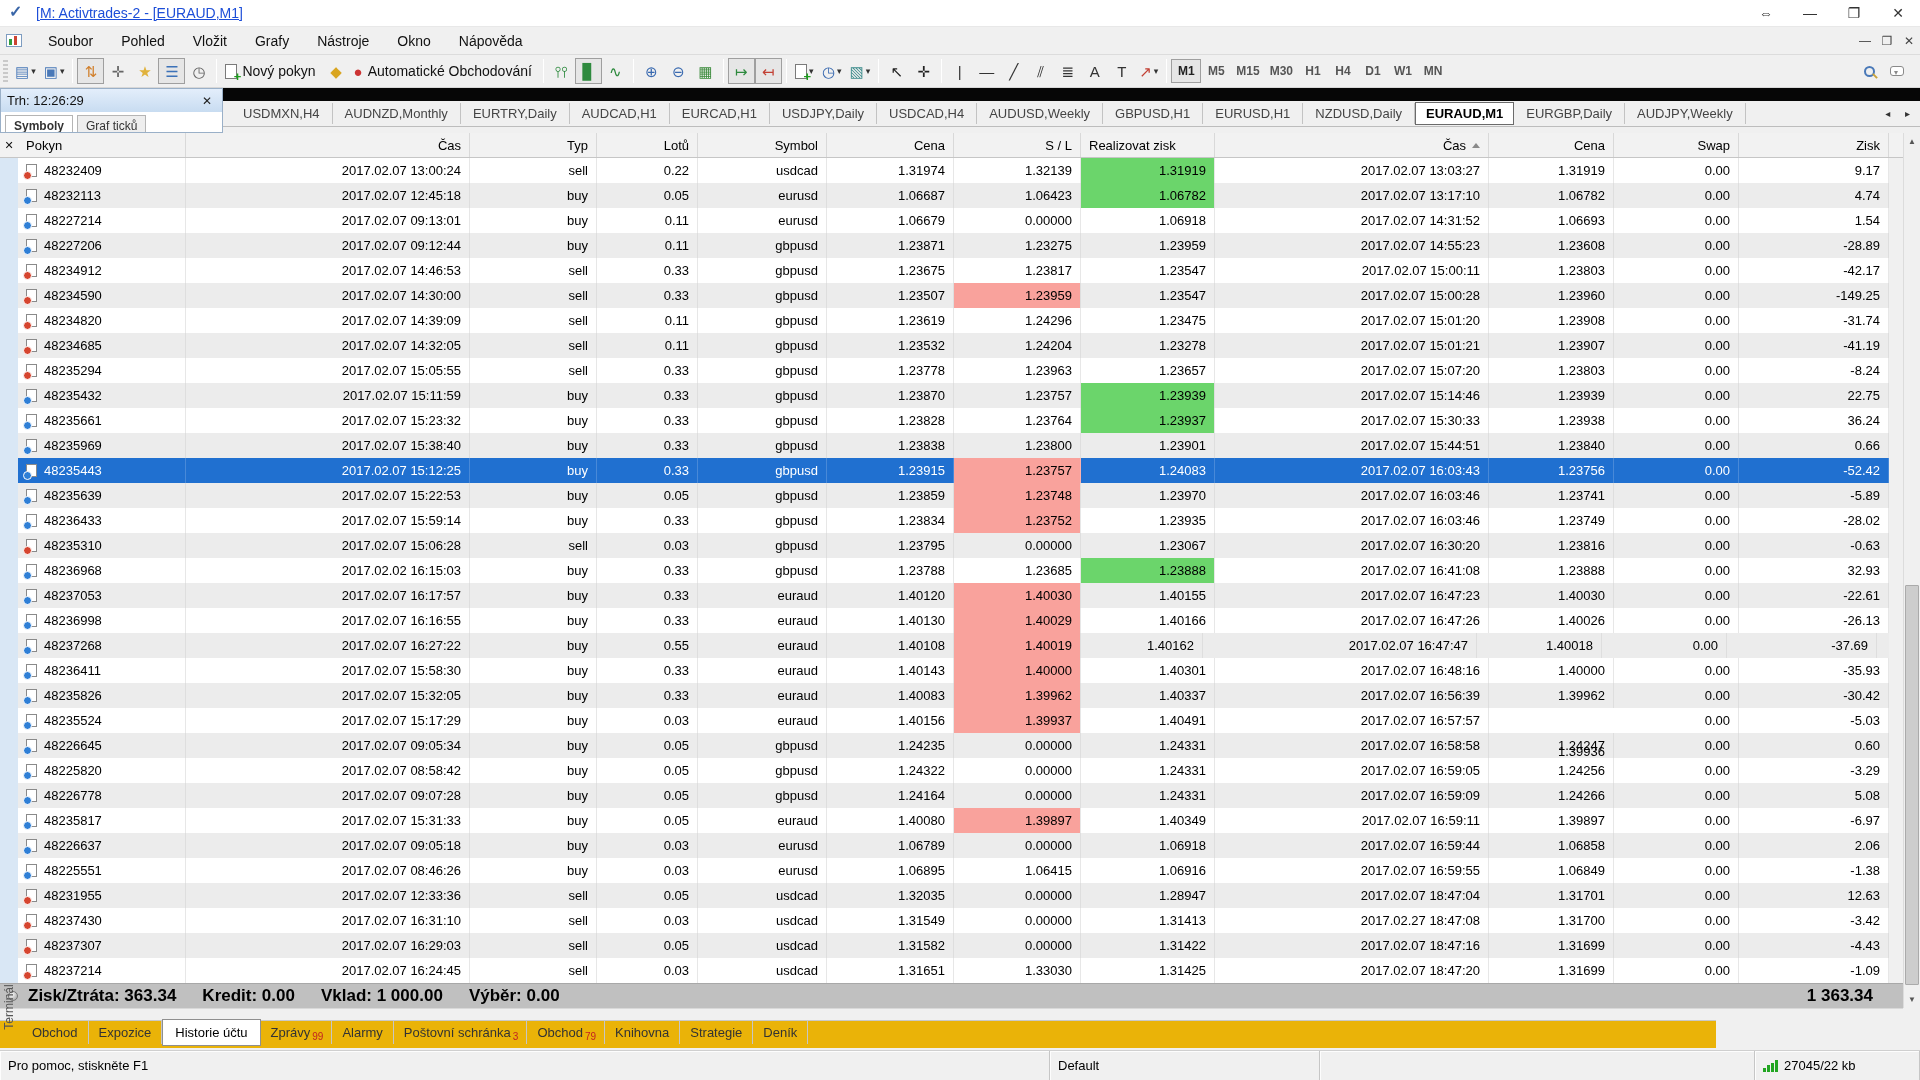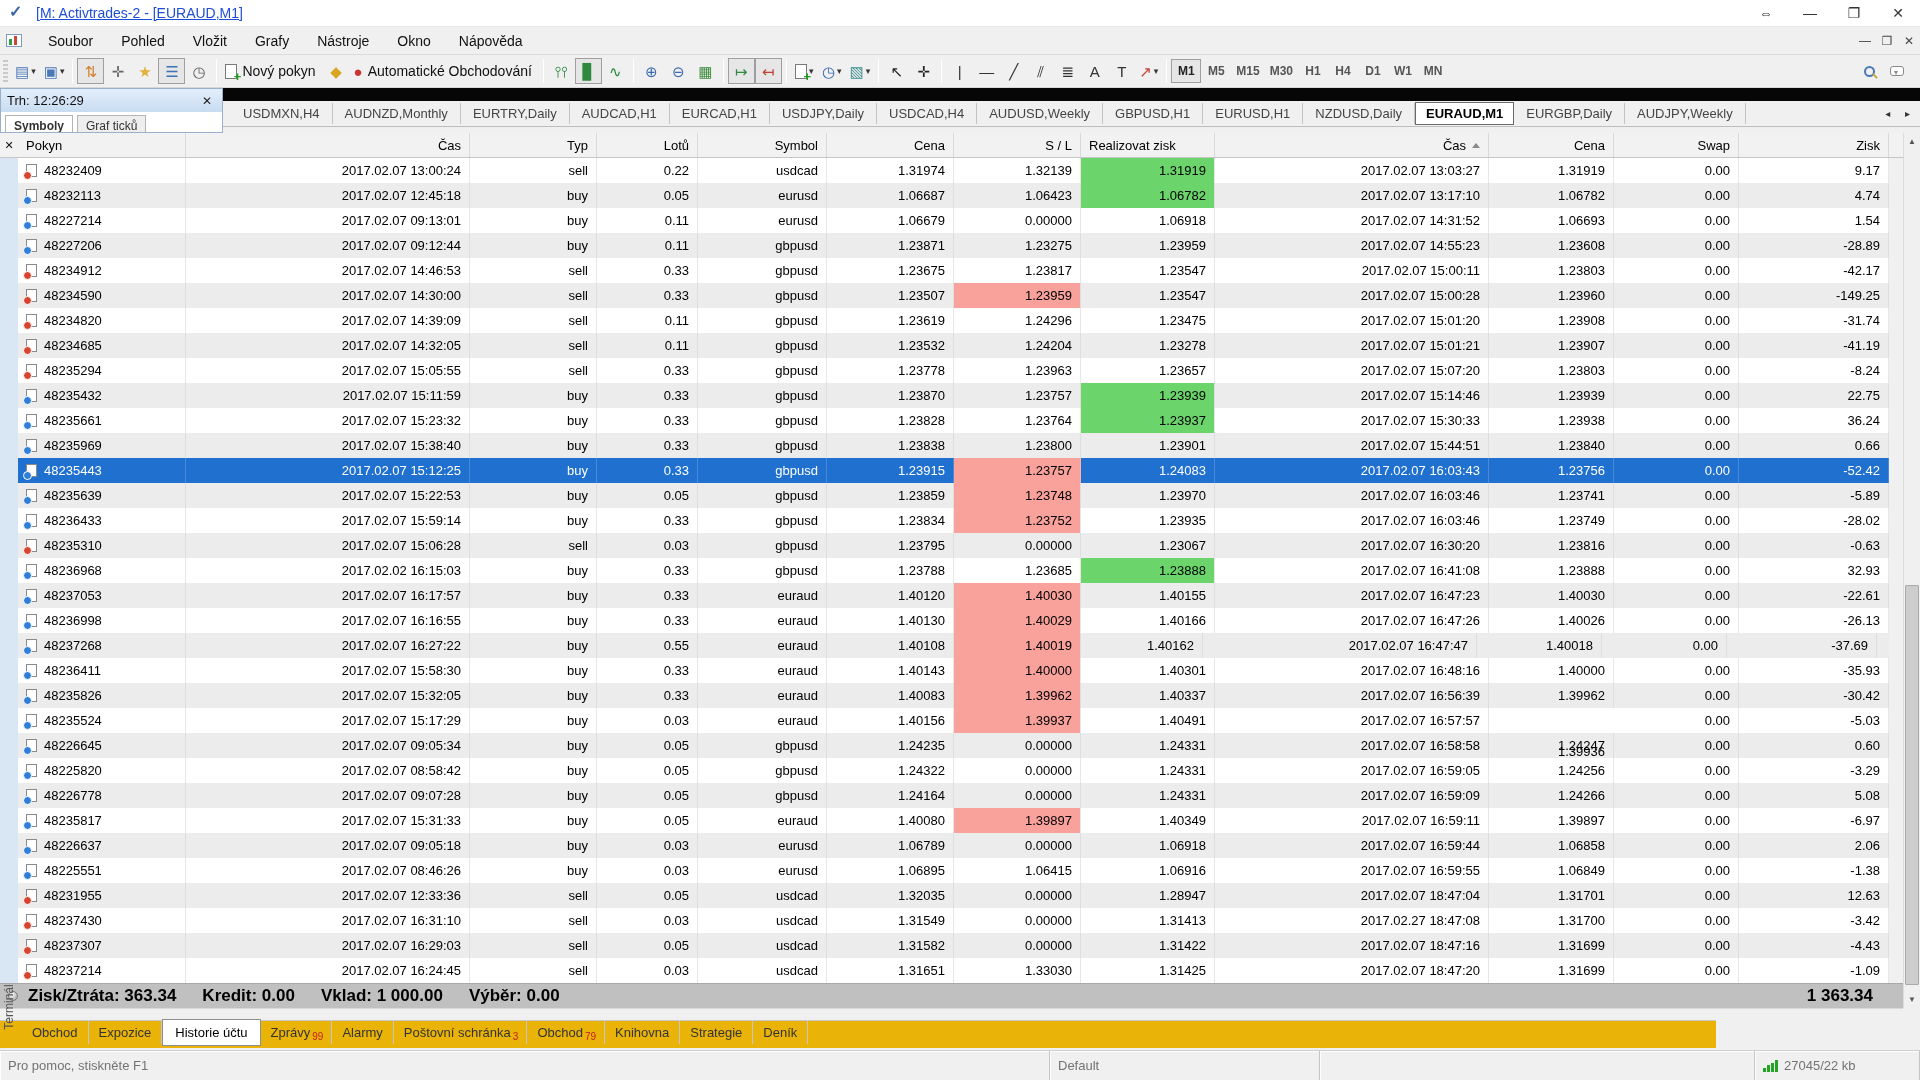--- a/index.html
+++ b/index.html
@@ -119,21 +119,21 @@
            display:flex; align-items:flex-start; padding-left:22px; }
   .btab { font-size:13px; color:#333; padding:4px 10px; border-right:1px solid #c6c6c6; white-space:nowrap; }
   .btab.active { background:#fff; border:1px solid #8f8f8f; color:#000; margin-top:-2px; padding:5px 12px; }
   .badge { font-size:10px; color:#c22222; position:relative; top:3px; left:2px; }
   #terminal-vlabel { left:-28px; top:1000px; width:74px; transform:rotate(-90deg); transform-origin:center;
                      font-size:12px; color:#555; text-align:center; }
 
   
   #statusbar { left:0; top:1050px; width:1920px; height:30px; background:#f0f0f0; border-top:1px solid #cfcfcf;
                display:flex; align-items:stretch; }
-  .scell { display:flex; align-items:center; padding:0 8px; font-size:13px; color:#737373;
+  .scell { display:flex; align-items:center; padding:0 8px; font-size:13px; color:#000000;
            border-right:1px solid #c6c6c6; box-shadow:inset 1px 1px 0 #fdfdfd; }
   #sc1 { flex:0 0 1050px; } #sc2 { flex:0 0 270px; } #sc3 { flex:1; }
   #sc4 { flex:0 0 165px; gap:6px; }
   .bars { display:flex; align-items:flex-end; gap:1px; height:12px; }
   .bars i { width:3px; background:#22a522; display:block; }
   .bars i:nth-child(1){height:4px;} .bars i:nth-child(2){height:7px;}
   .bars i:nth-child(3){height:9px;} .bars i:nth-child(4){height:12px;}
 </style>
 </head>
 <body>

